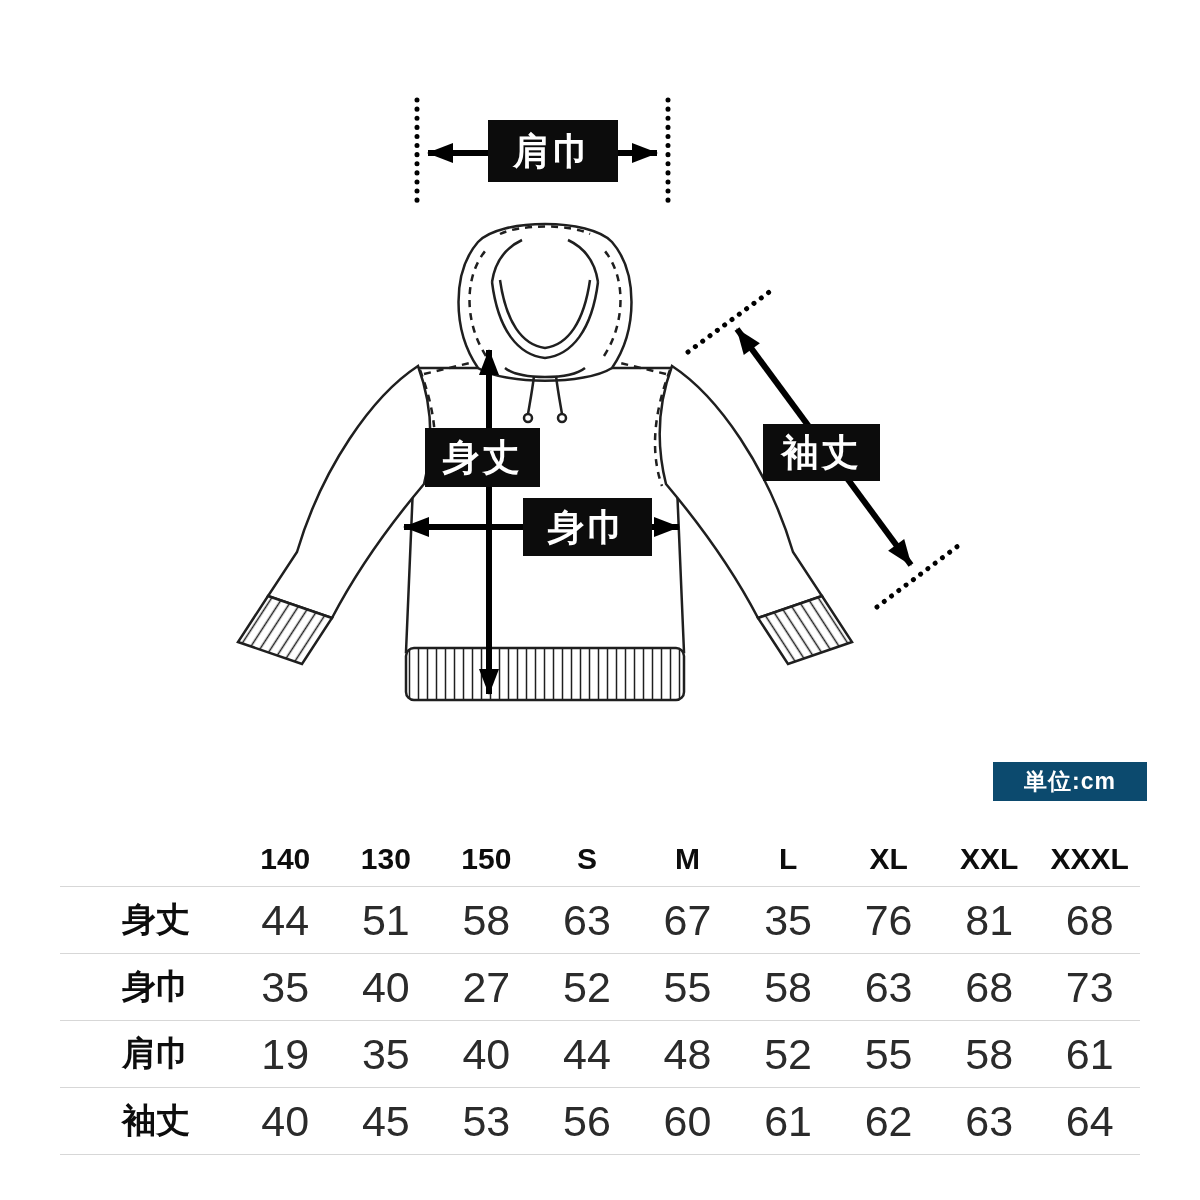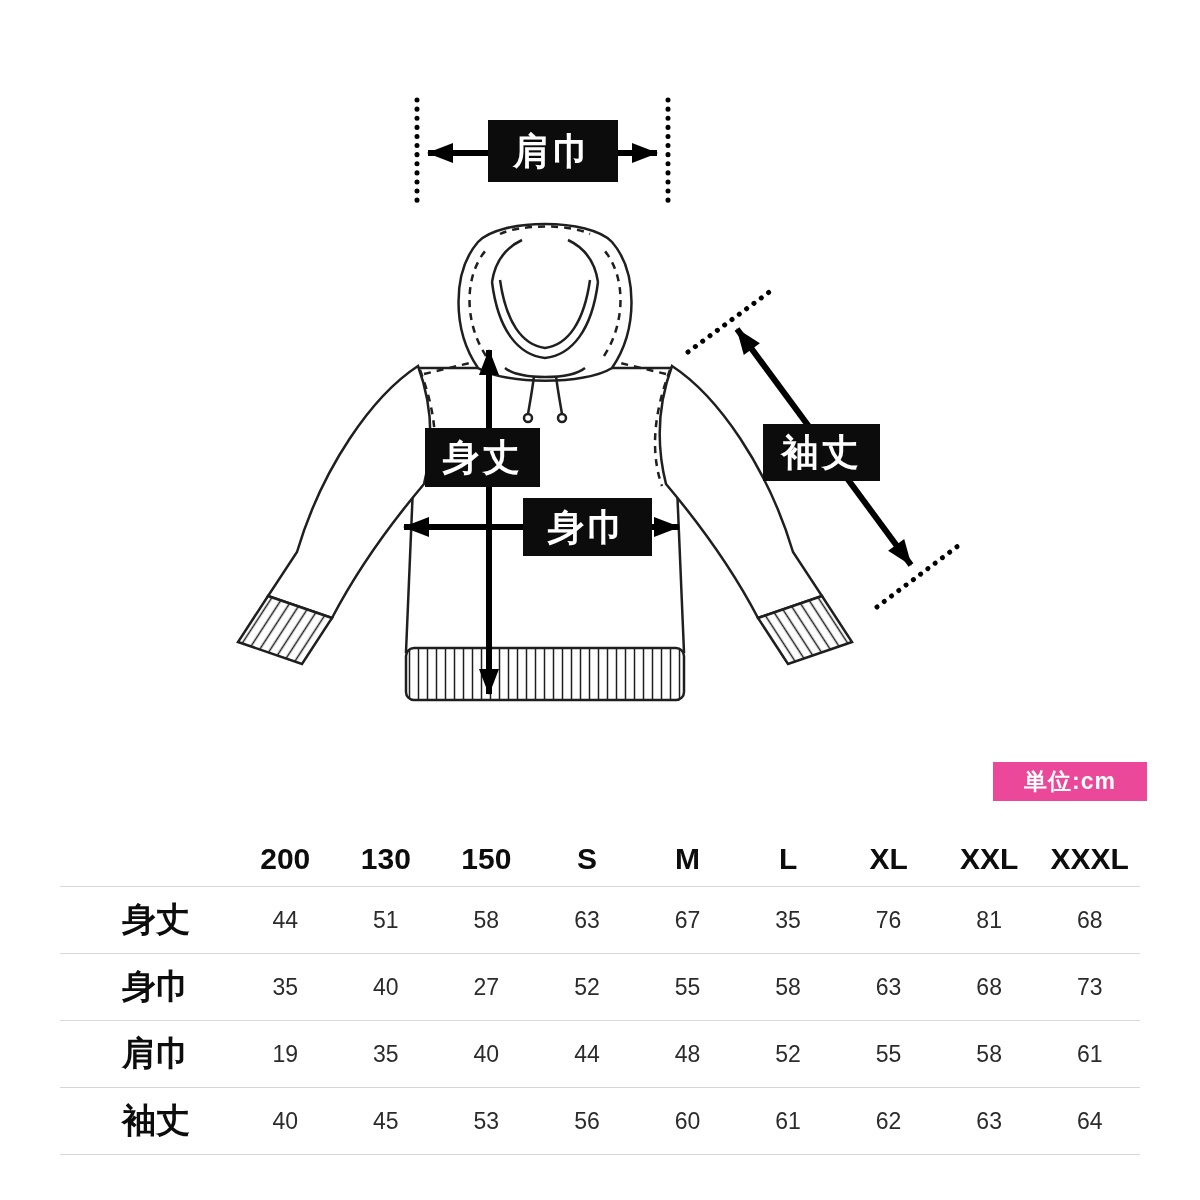--- a/index.html
+++ b/index.html
@@ -10,34 +10,34 @@
   }
   .stage{position:absolute;inset:0;}
   svg{position:absolute;left:0;top:0;}
   .tag{
     position:absolute;background:#0c0c0c;color:#fff;font-weight:700;
     display:flex;align-items:center;justify-content:center;
     font-size:37px;letter-spacing:3px;line-height:1;
   }
   .unit-badge{
     position:absolute;left:993px;top:762px;width:154px;height:39px;
-    background:#ec4899;color:#fff;font-size:23px;font-weight:700;
+    background:#0c4a6e;color:#fff;font-size:23px;font-weight:700;
     display:flex;align-items:center;justify-content:center;letter-spacing:1px;
   }
   .size-table{position:absolute;left:60px;top:832px;width:1080px;}
   .thead,.trow{
     display:grid;grid-template-columns:175px repeat(9,1fr);
     align-items:center;
   }
   .thead{height:54px;border-bottom:1px solid #d7d7d7;}
   .trow{height:66px;border-bottom:1px solid #d7d7d7;}
   .cell{text-align:center;}
   .sizehead{font-weight:700;font-size:30px;color:#0d0d0d;}
   .rowlabel{text-align:left;padding-left:62px;font-weight:700;font-size:34px;color:#0d0d0d;}
-  .val{font-size:23px;font-weight:400;color:#2b2b2b;}
+  .val{font-size:43px;font-weight:400;color:#2b2b2b;}
 </style>
 </head>
 <body>
 
 <div class="stage">
 
   <svg width="1200" height="770" viewBox="0 0 1200 770">
     <defs>
       <marker id="ah" viewBox="0 0 28 22" markerWidth="28" markerHeight="22" refX="26" refY="11" orient="auto-start-reverse" markerUnits="userSpaceOnUse">
         <path d="M1,1 L27,11 L1,21 Z" fill="#000"></path>
@@ -116,21 +116,21 @@
   <div class="tag" style="left:488px;top:120px;width:130px;height:62px;">肩巾</div>
   <div class="tag" style="left:425px;top:428px;width:115px;height:59px;">身丈</div>
   <div class="tag" style="left:523px;top:498px;width:129px;height:58px;">身巾</div>
   <div class="tag" style="left:763px;top:424px;width:117px;height:57px;">袖丈</div>
 
   <div class="unit-badge">単位:cm</div>
 
   <div class="size-table">
     <div class="thead">
         <div class="cell rowlabel"></div>
-        <div class="cell sizehead">200</div>
+        <div class="cell sizehead">140</div>
         <div class="cell sizehead">130</div>
         <div class="cell sizehead">150</div>
         <div class="cell sizehead">S</div>
         <div class="cell sizehead">M</div>
         <div class="cell sizehead">L</div>
         <div class="cell sizehead">XL</div>
         <div class="cell sizehead">XXL</div>
         <div class="cell sizehead">XXXL</div>
       </div>
     <div>

